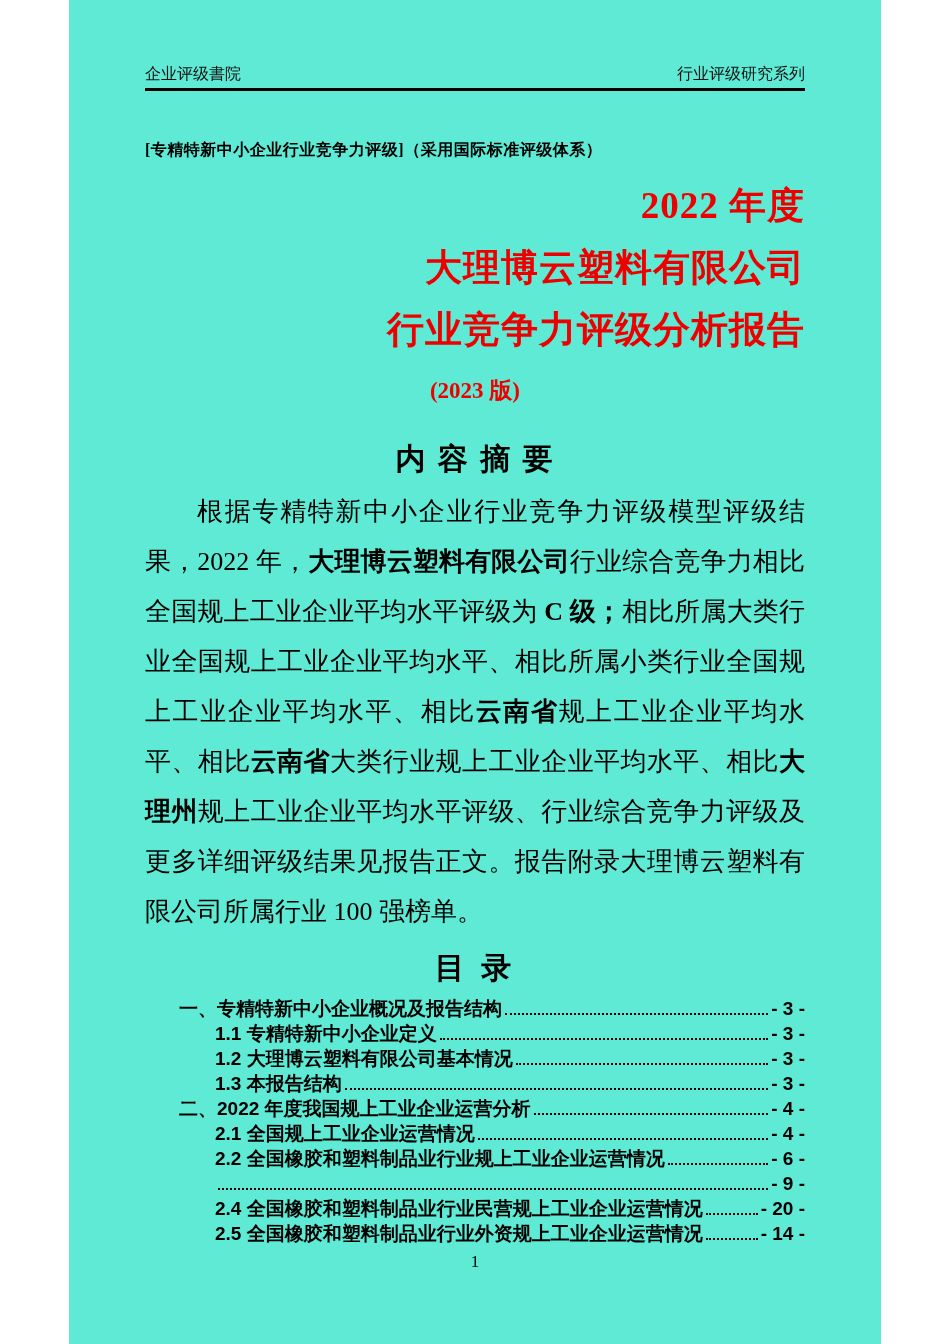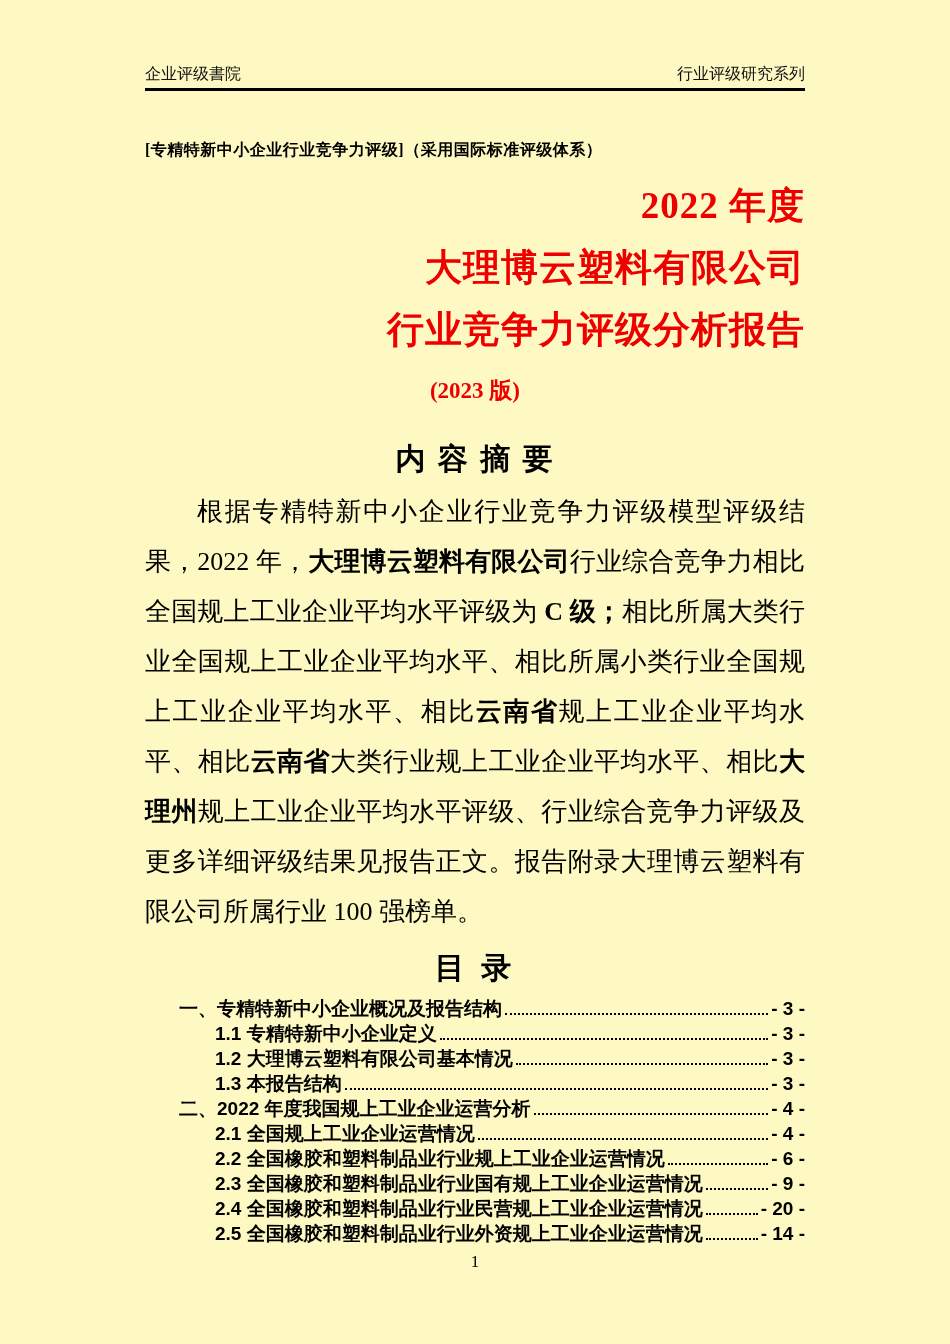--- a/index.html
+++ b/index.html
@@ -1,21 +1,21 @@
 <!DOCTYPE html>
 <html lang="zh" style="--title-red: #ee0000;"><head>
 <meta charset="utf-8">
 <style>
   * { margin:0; padding:0; box-sizing:border-box; }
   html,body { background:#ffffff; }
   .page {
     position:relative;
-    width:950px; height:1344px;
+    width:812px; height:1344px;
     margin:0 auto;
-    background:#fef9c3;
+    background:#5eead4;
     color:#000;
     font-family:"Liberation Serif","DejaVu Serif",serif;
     overflow:hidden;
   }
   .content { width:660px; margin:0 auto; }
 
   
   .header {
     display:flex; justify-content:space-between; align-items:flex-end;
     padding-top:64px; padding-bottom:4px;
@@ -132,21 +132,20 @@
         <span class="toc-label">2.1 全国规上工业企业运营情况</span>
         <span class="toc-dots"></span>
         <span class="toc-page">- 4 -</span>
       </div>
       <div class="toc-row lvl2">
         <span class="toc-label">2.2 全国橡胶和塑料制品业行业规上工业企业运营情况</span>
         <span class="toc-dots"></span>
         <span class="toc-page">- 6 -</span>
       </div>
       <div class="toc-row lvl2">
-        <span class="toc-label">2.3 全国橡胶和塑料制品业行业国有规上工业企业运营情况</span>
         <span class="toc-dots"></span>
         <span class="toc-page">- 9 -</span>
       </div>
       <div class="toc-row lvl2">
         <span class="toc-label">2.4 全国橡胶和塑料制品业行业民营规上工业企业运营情况</span>
         <span class="toc-dots"></span>
         <span class="toc-page">- 20 -</span>
       </div>
       <div class="toc-row lvl2">
         <span class="toc-label">2.5 全国橡胶和塑料制品业行业外资规上工业企业运营情况</span>

